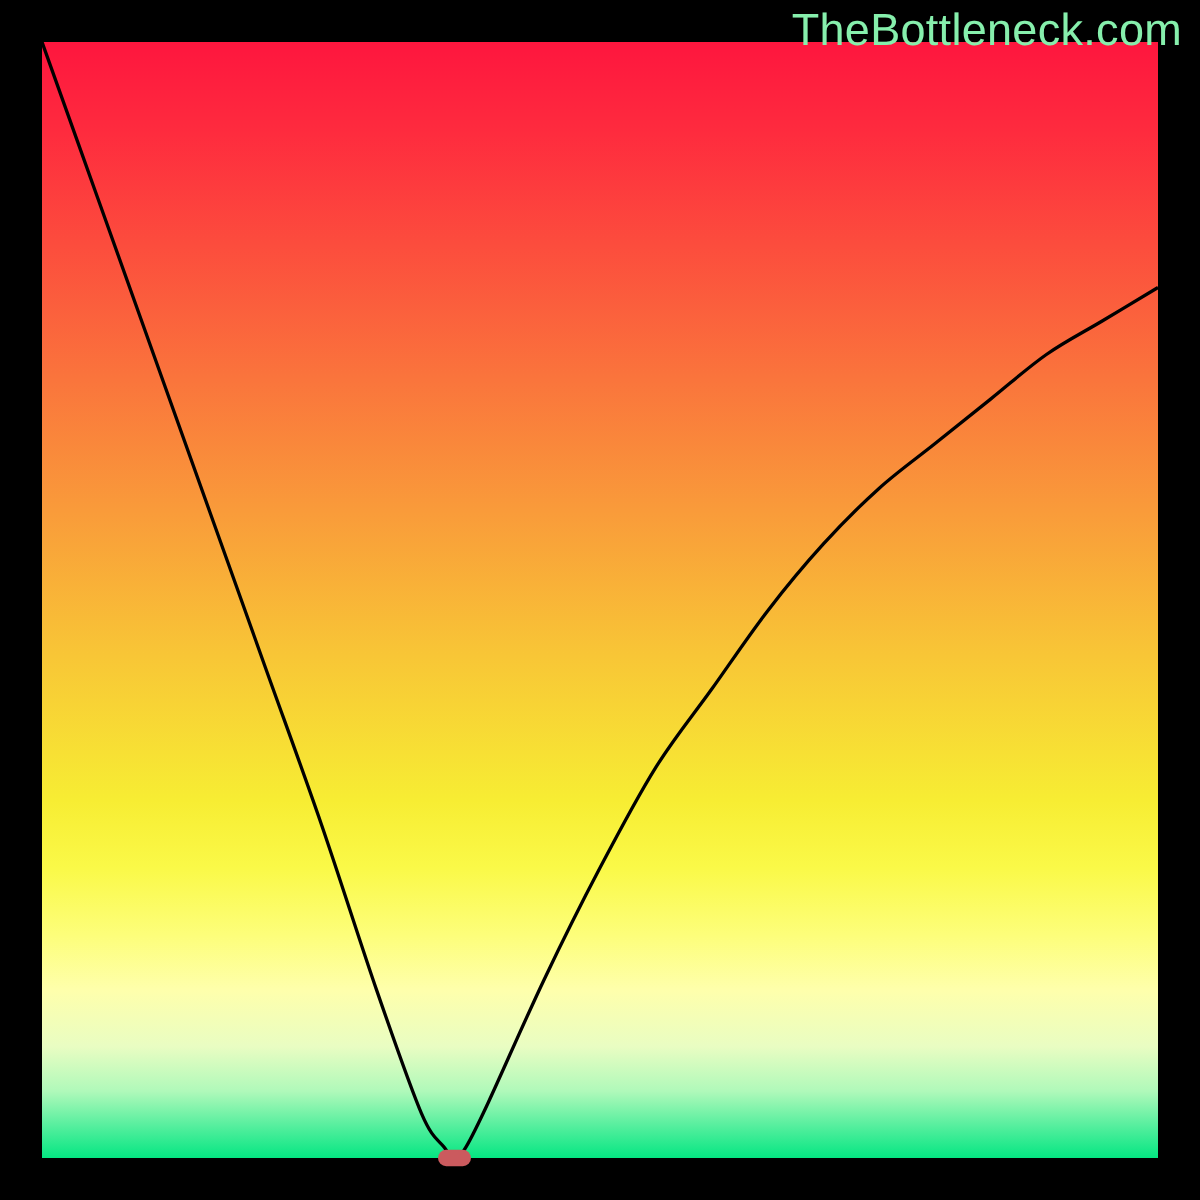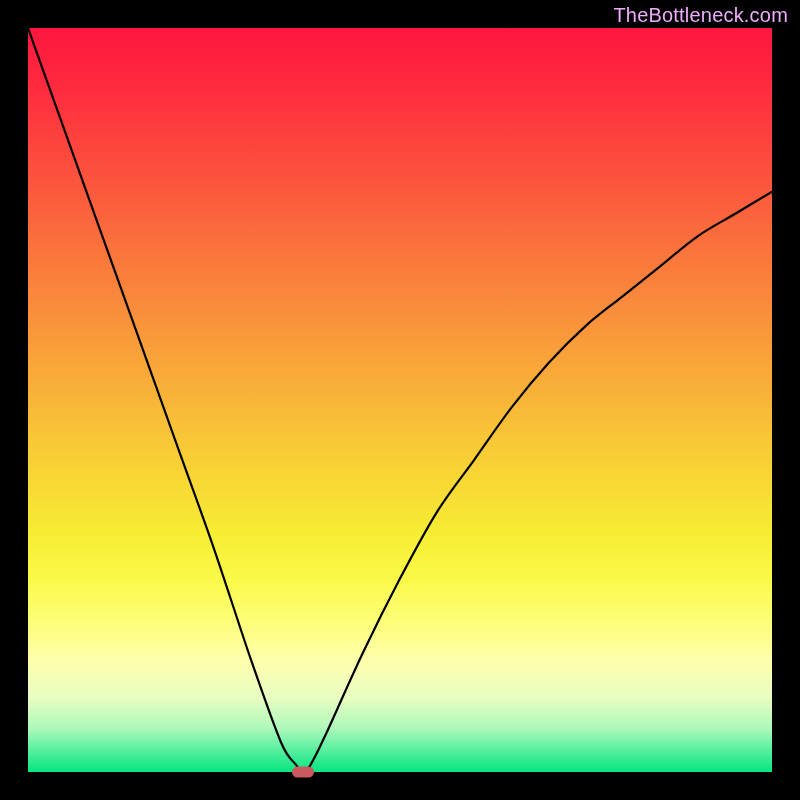--- a/index.html
+++ b/index.html
@@ -16,22 +16,22 @@
     top: 0;
     left: 0;
     width: 800px;
     height: 800px;
     background: #000;
   }
   .watermark {
     position: absolute;
     top: 4px;
     right: 12px;
-    color: #f0abfc;
-    font-size: 20px;
+    color: #86efac;
+    font-size: 30px;
     font-weight: 500;
     letter-spacing: 0.2px;
     z-index: 5;
   }
   .plot {
     position: absolute;
     left: 28px;
     top: 28px;
     width: 744px;
     height: 744px;

